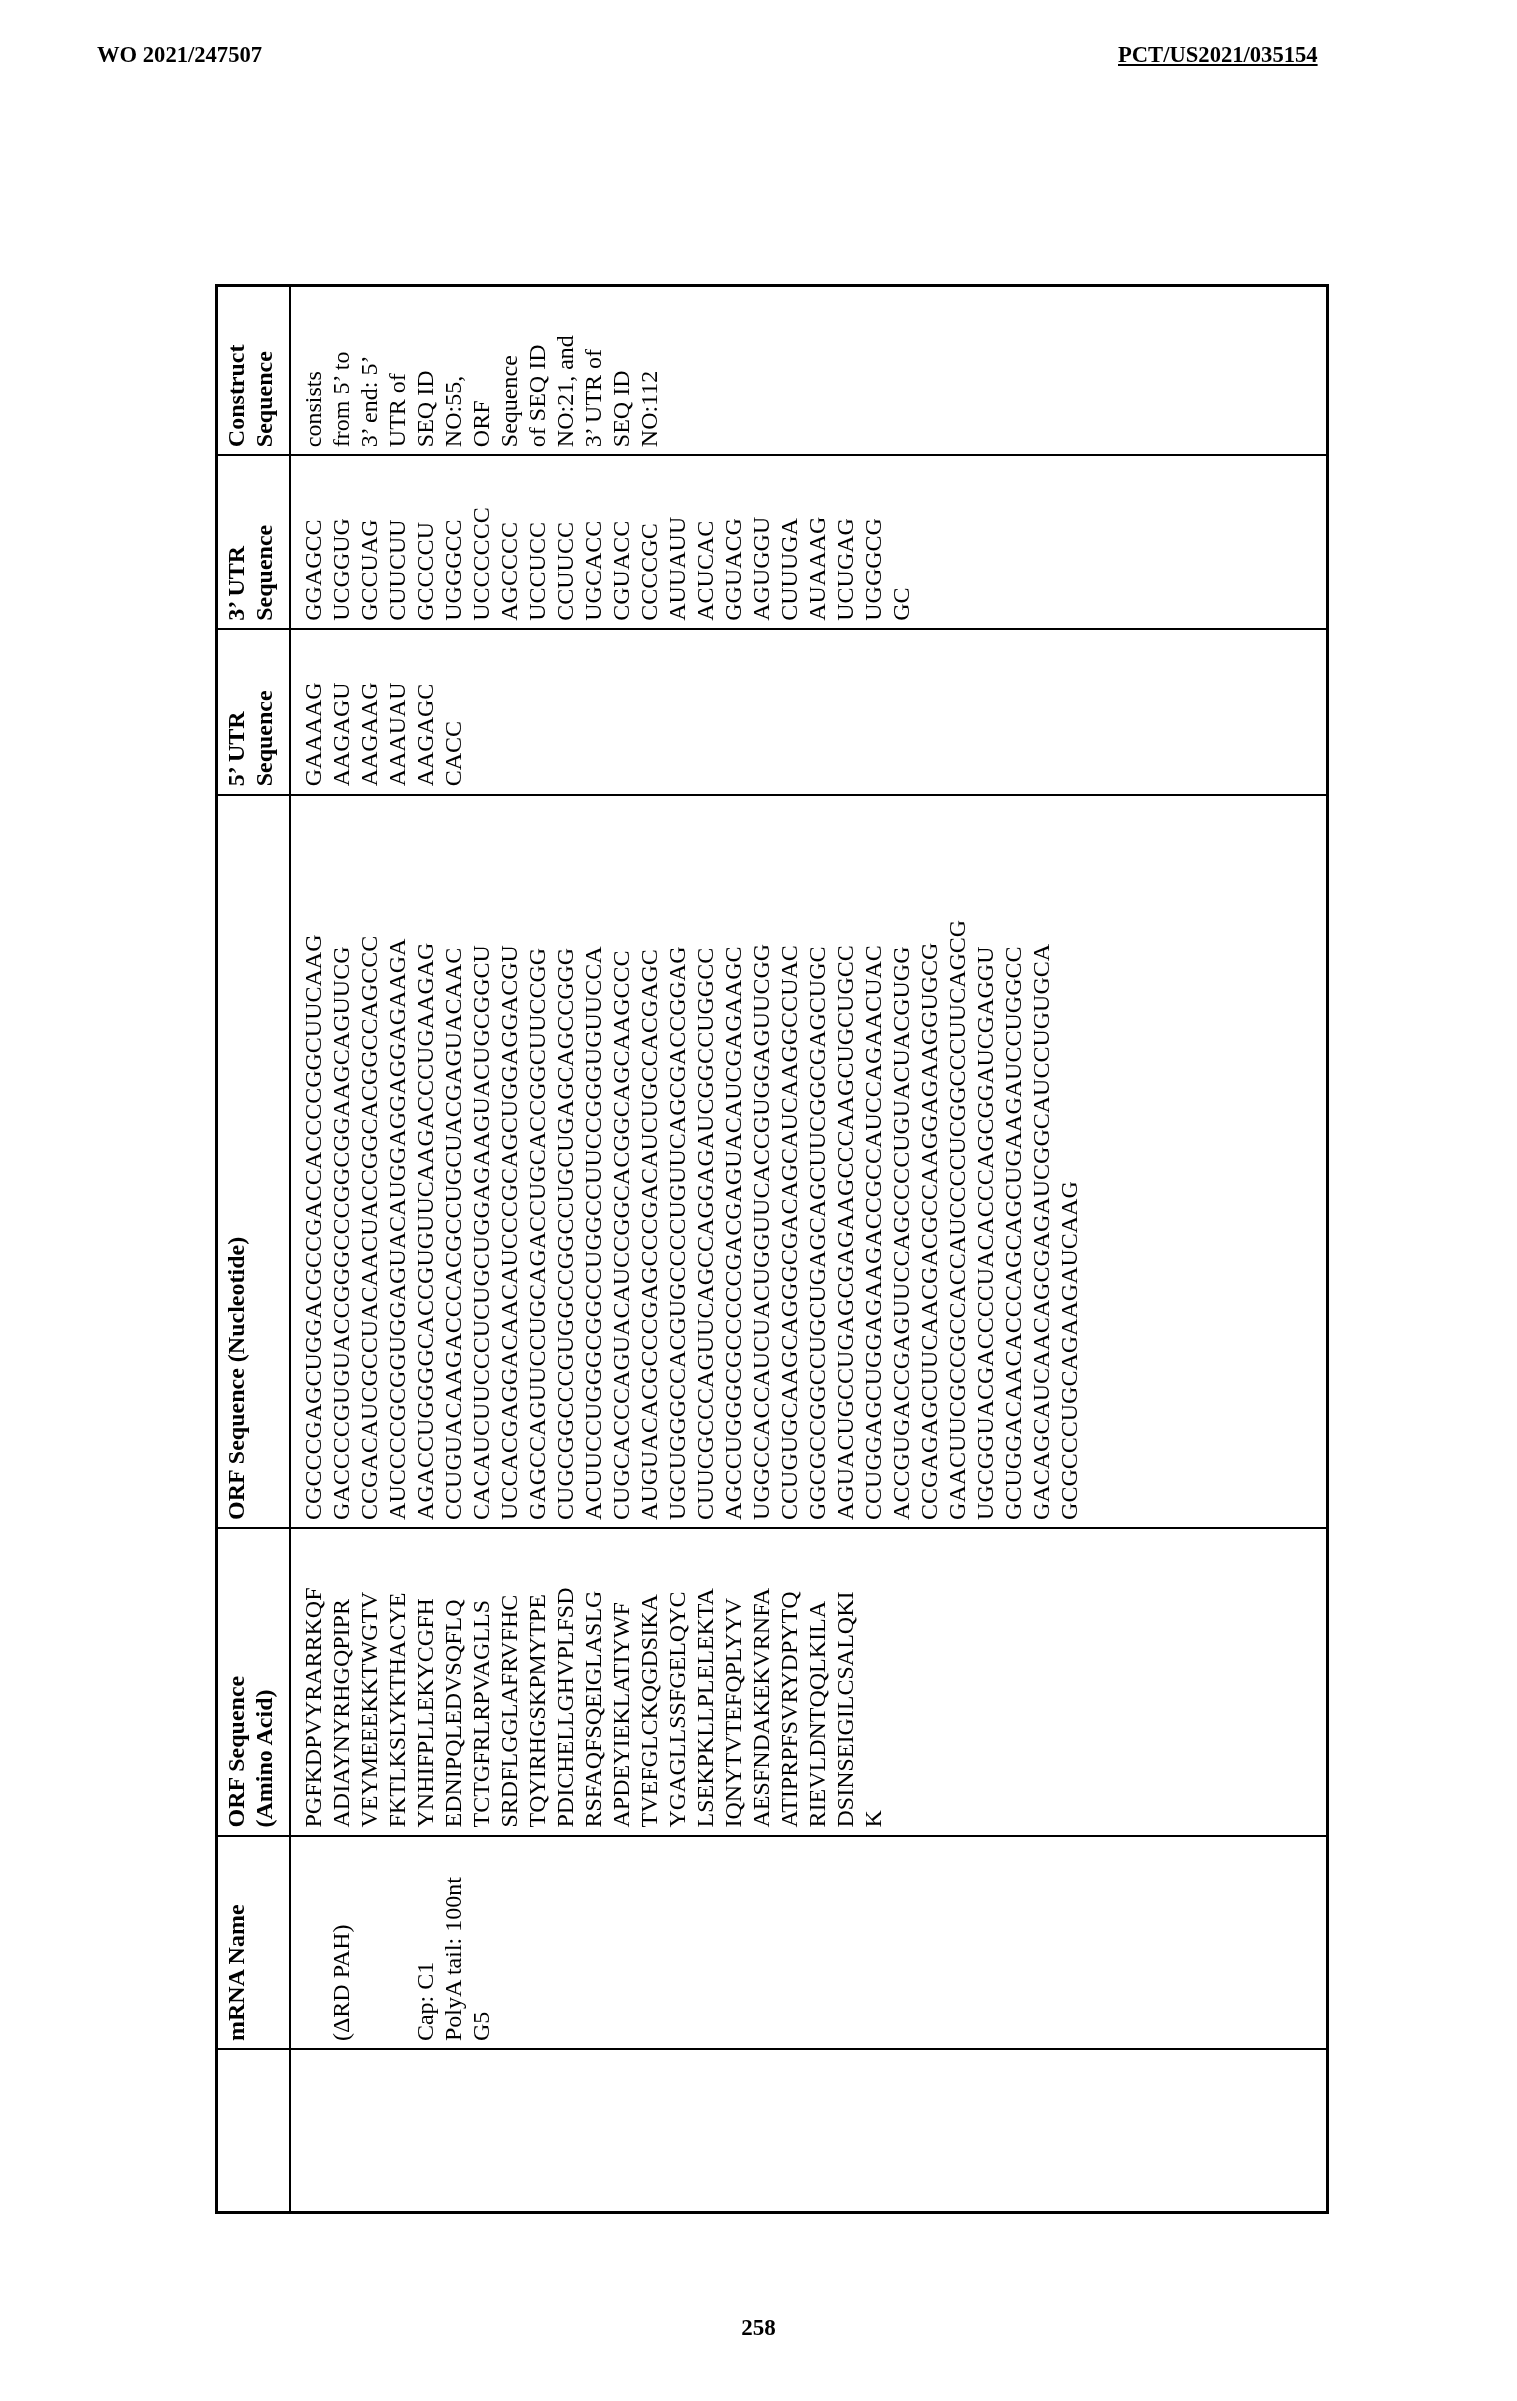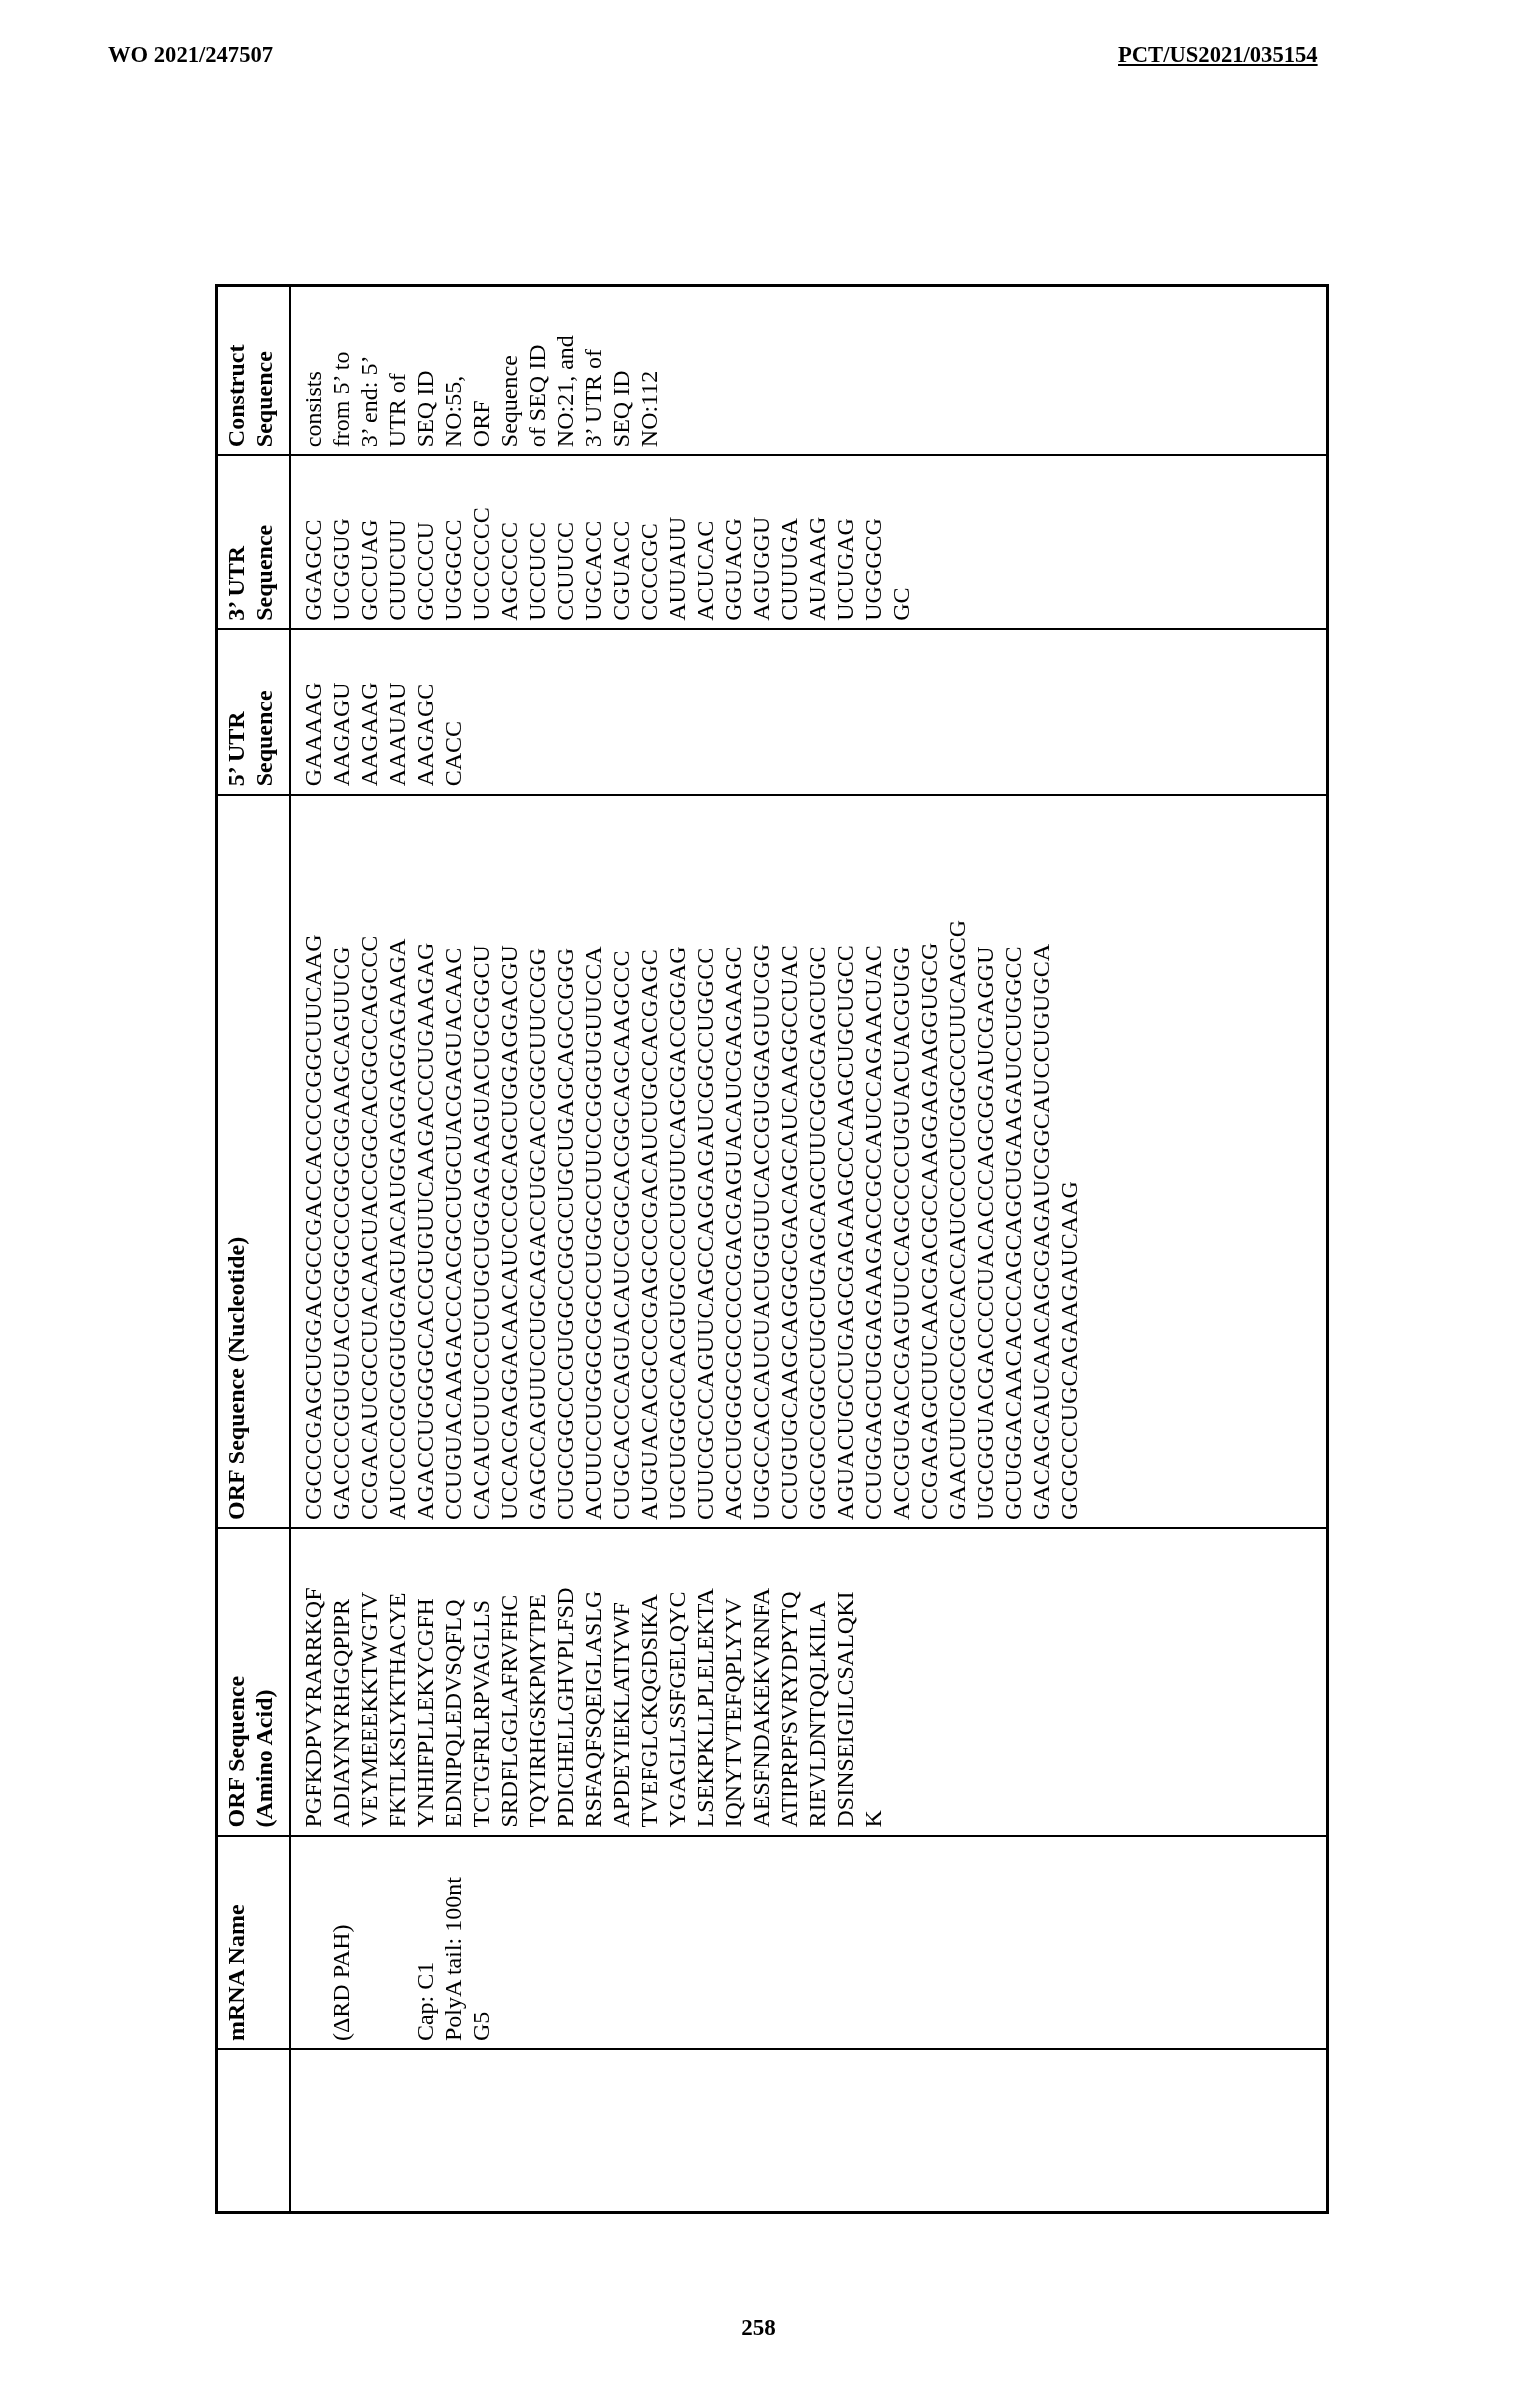--- a/index.html
+++ b/index.html
@@ -1,19 +1,19 @@
 <!DOCTYPE html>
 <html style="font-size:11.7px"><head>
 <meta charset="utf-8">
 <style>
   html, body { margin: 0; padding: 0; background: #ffffff; }
   body { width: 1517px; height: 2401px; position: relative; overflow: hidden;
          font-family: "Liberation Serif", "DejaVu Serif", serif; color: #000; }
   .hdr { position: absolute; top: 42px; font-weight: bold; font-size: 22.6px; }
-  .hdr-left { left: 108px; }
+  .hdr-left { left: 97px; }
   .hdr-right { left: 1118px; text-decoration: underline; }
   .page-num { position: absolute; top: 2315px; left: 0; width: 1517px; text-align: center;
               font-weight: bold; font-size: 23px; }
 
   
   .rot-wrap { position: absolute; left: 215px; top: 2214px; width: 1912px; height: 1114px;
               transform-origin: 0 0; transform: rotate(-90deg); }
   table { border-collapse: collapse; width: 1912px; height: 1114px; table-layout: fixed; }
   td, th { border: 2.2px solid #000; vertical-align: top; padding: 0 7.3px; }
   table { border: 3.6px solid #000; }

